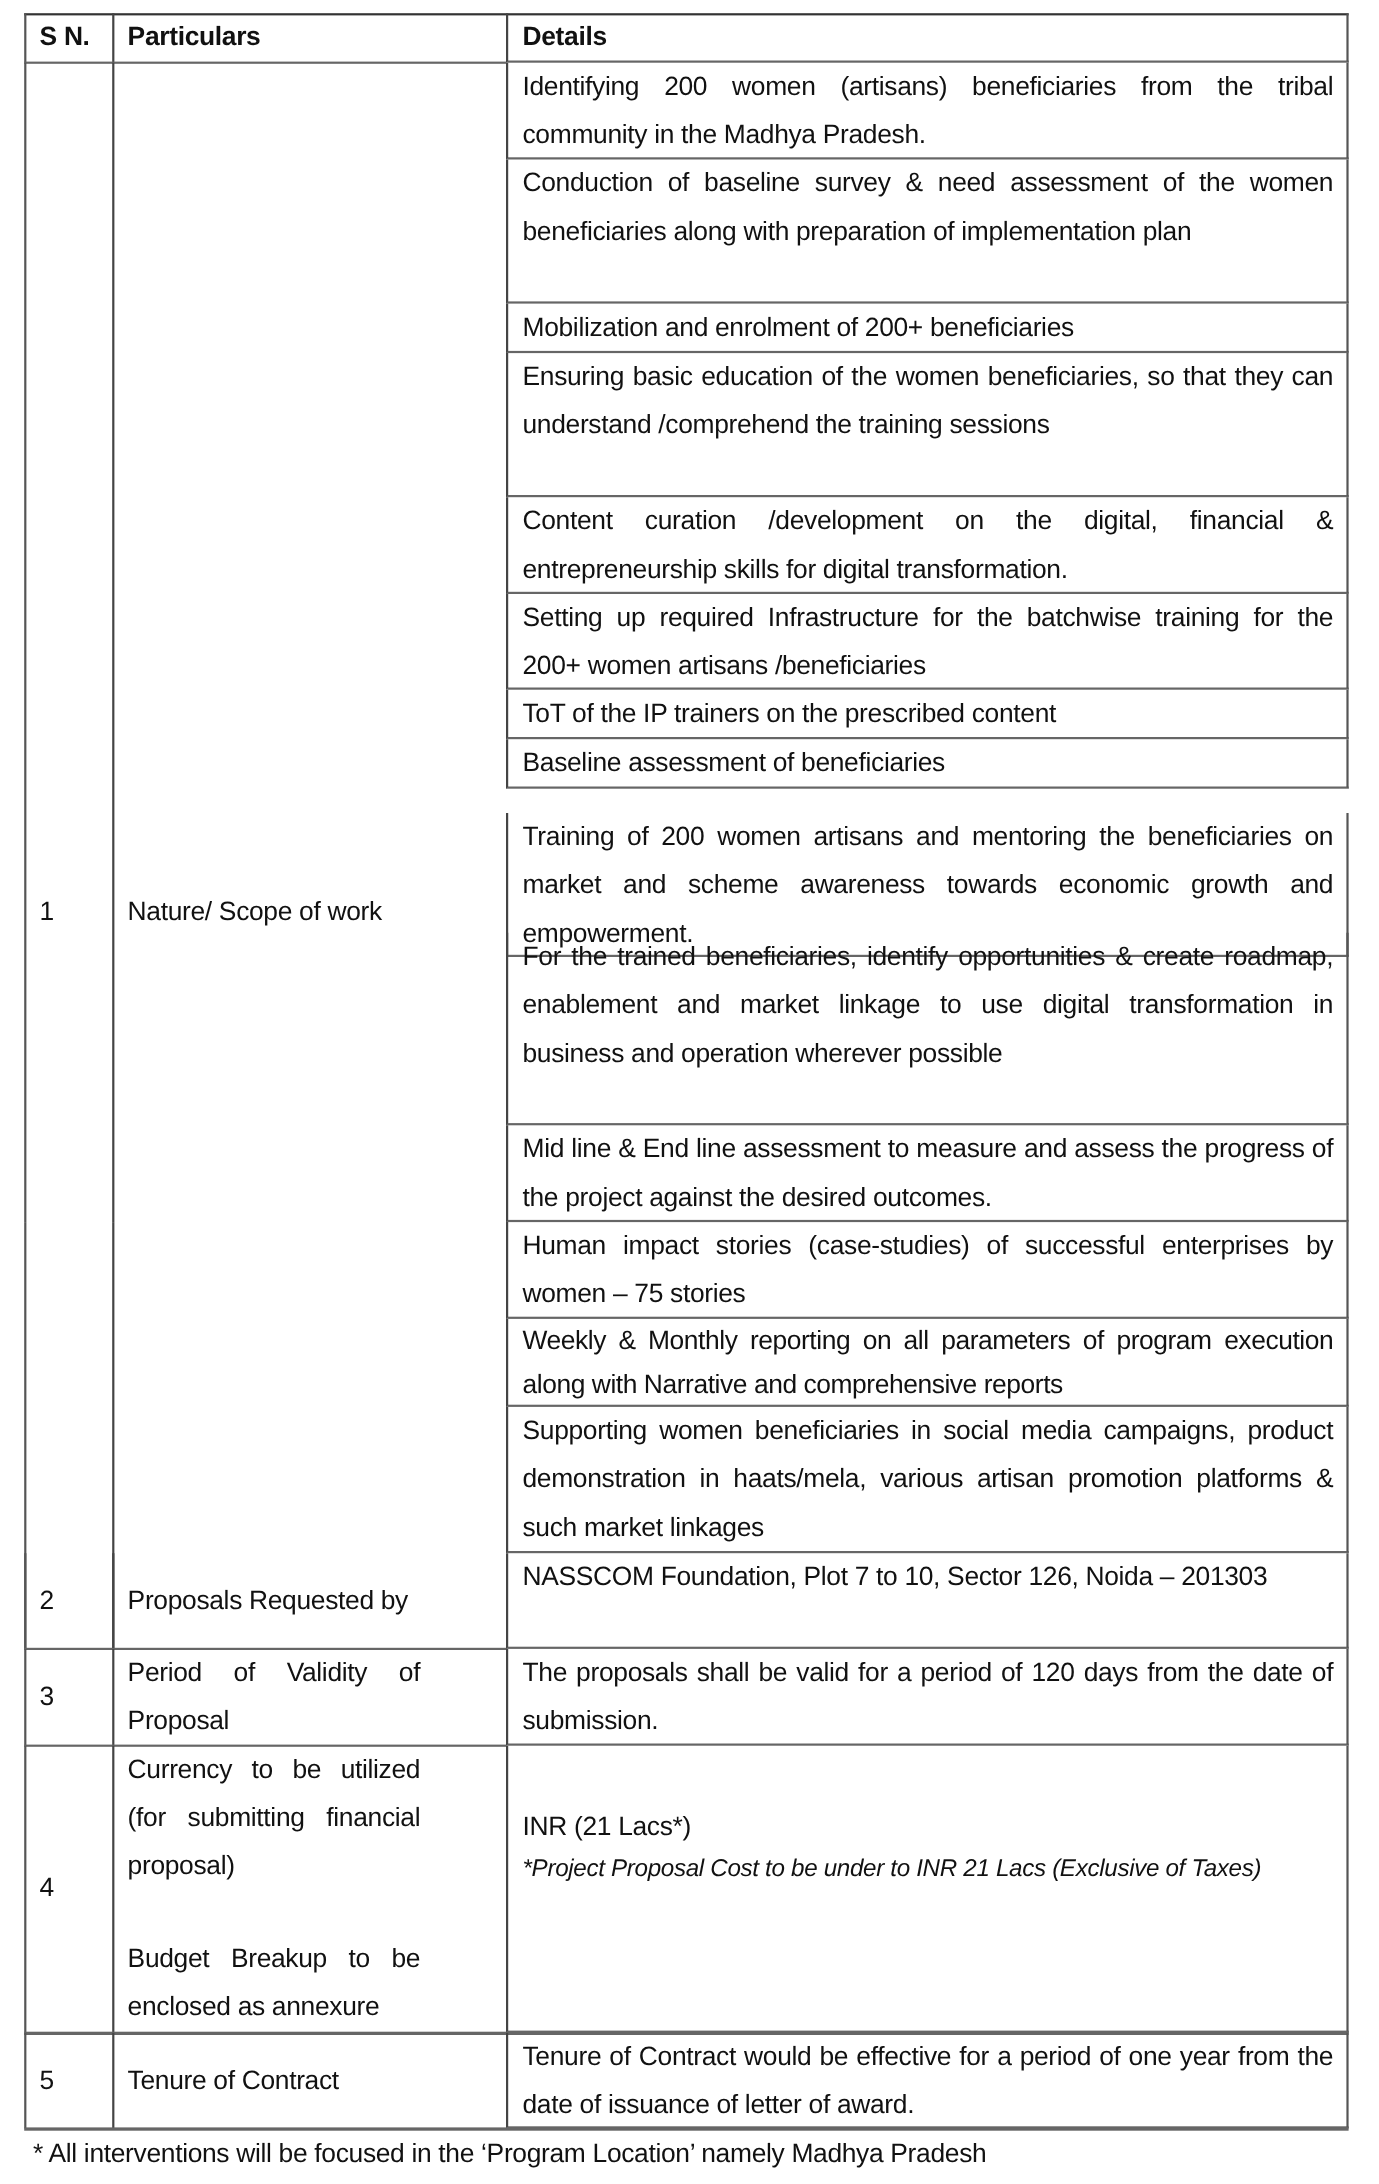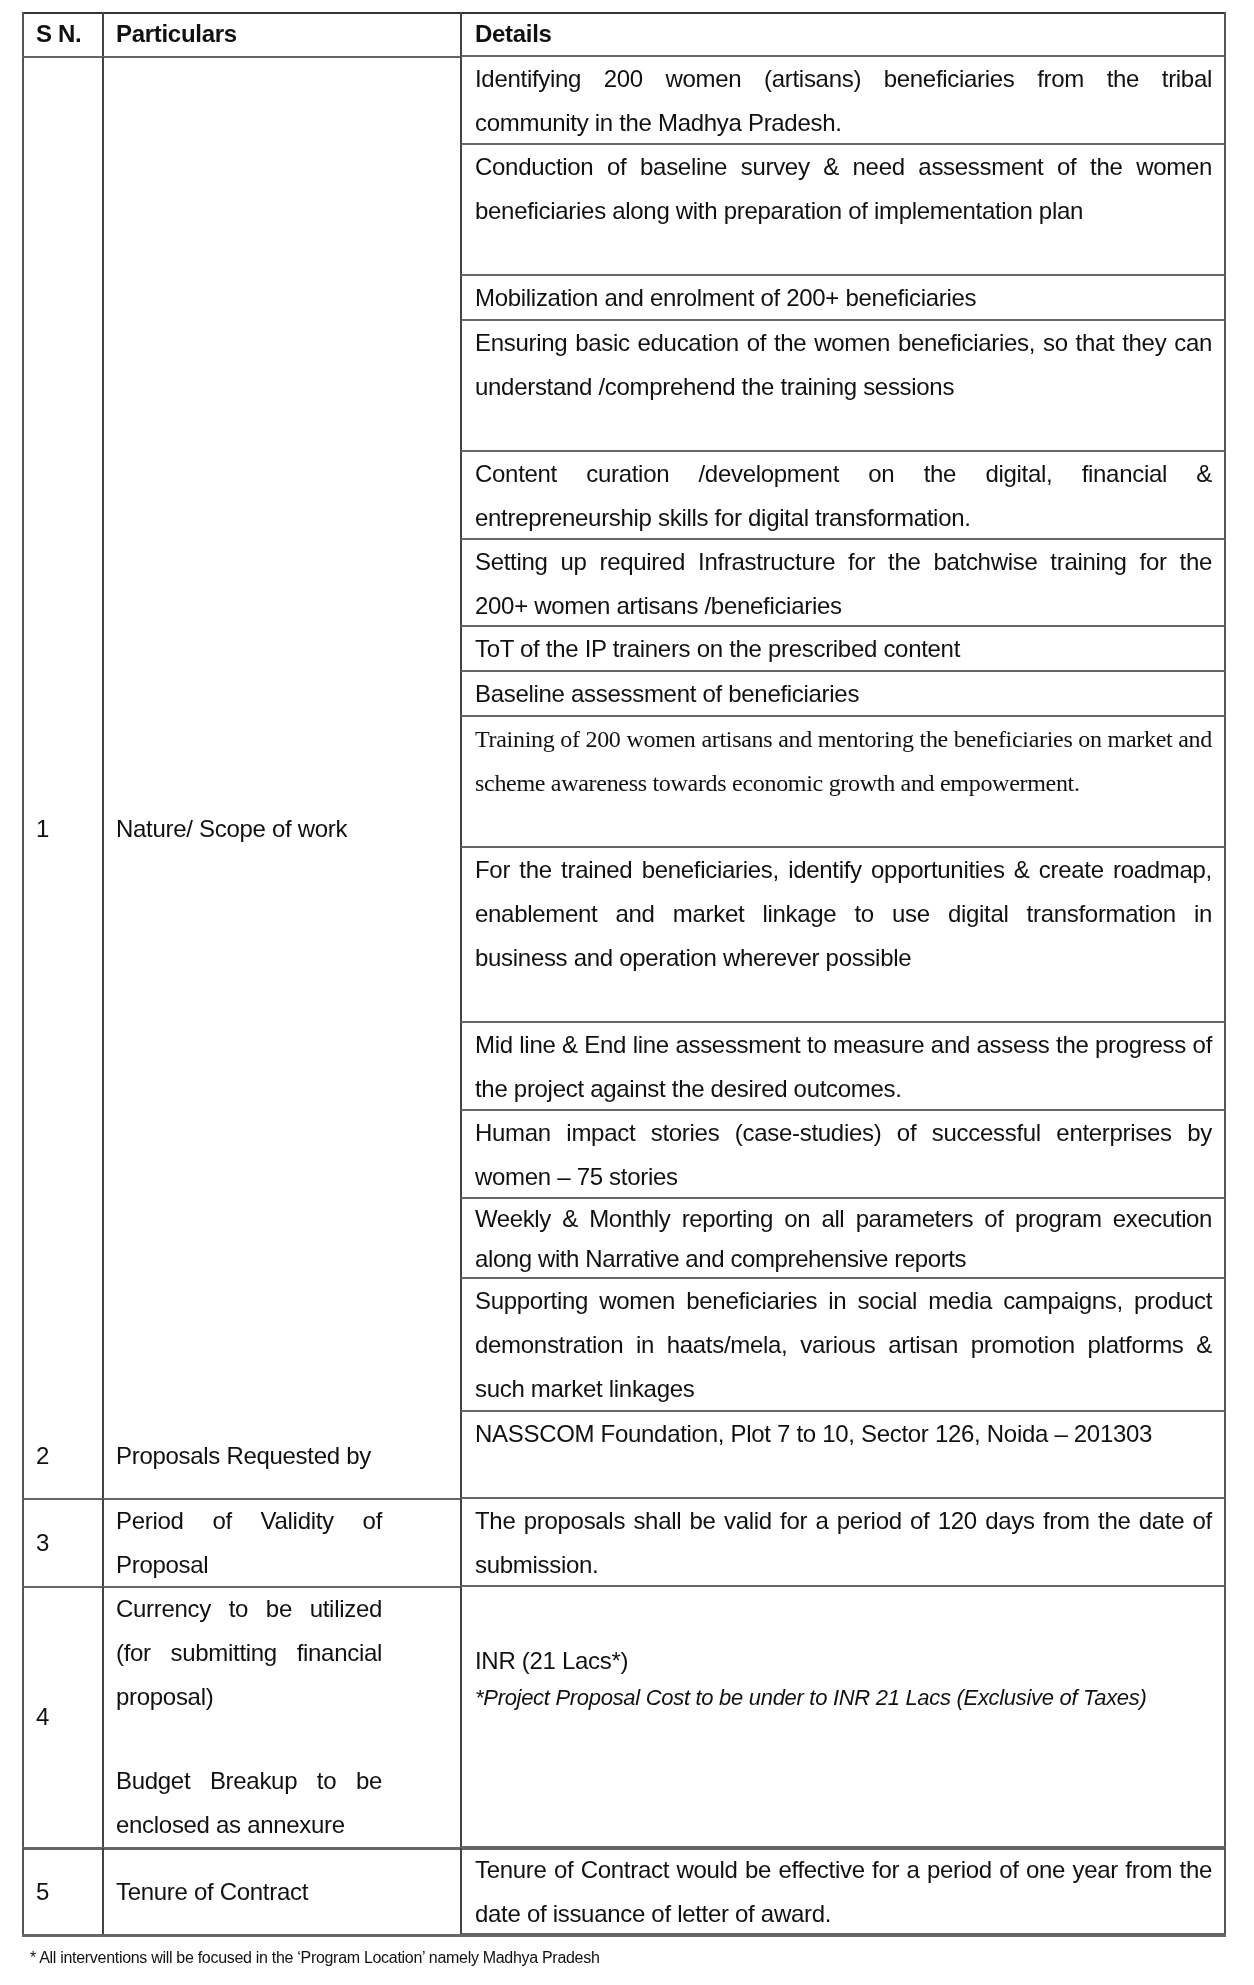--- a/index.html
+++ b/index.html
@@ -13,21 +13,21 @@
   .c3 { left: 438px; width: 766px; border-left: 2px solid #444; border-right: 2px solid #555; border-bottom: 2px solid #666; }
   .txt { position: absolute; left: 12px; right: 12px; font-size: 24px; line-height: 44px;
          text-align: justify; text-align-last: left; letter-spacing: -0.3px; }
   .c3 .txt { left: 13px; right: 12px; }
   .hdr { font-weight: bold; }
   .small { font-size: 24px; line-height: 40px; letter-spacing: -0.4px; }
   .ital { font-style: italic; }
   .hline { position: absolute; left: 0; width: 438px; height: 2px; background: #666; }
   .topline { position: absolute; left: 0; top: 0; width: 1204px; height: 2px; background: #333; }
   .botline { position: absolute; left: 0; width: 1204px; height: 3px; background: #666; }
-  .footnote { position: absolute; left: 30px; top: 1942px; font-size: 16px; line-height: 32px; letter-spacing: -0.3px; }
+  .footnote { position: absolute; left: 30px; top: 1942px; font-size: 24px; line-height: 32px; letter-spacing: -0.3px; }
 </style>
 </head>
 <body>
 
 <div class="tbl">
   <div class="topline"></div>
 
   <div class="row" style="top:0;height:45px;">
     <div class="cell c1">
       <div class="txt hdr" style="top:0;">S N.</div>
@@ -83,21 +83,21 @@
   <div class="row" style="top:615px;height:45px;padding-left:40px;">
     <div class="cell c3">
         <div class="txt" style="top:0;">ToT of the IP trainers on the prescribed content</div>
       </div>
   </div>
   <div class="row" style="top:660px;height:45px;">
     <div class="cell c3">
         <div class="txt" style="top:0;">Baseline assessment of beneficiaries</div>
       </div>
   </div>
-  <div class="row" style="top:705px;height:131px;font-family:Liberation Serif, serif;">
+  <div class="row" style="top:727px;height:131px;">
     <div class="cell c3">
         <div class="txt" style="top:0;">Training of 200 women artisans and mentoring the beneficiaries on market and scheme awareness towards economic growth and empowerment.</div>
       </div>
   </div>
   <div class="row" style="top:836px;height:175px;">
     <div class="cell c3">
         <div class="txt" style="top:0;">For the trained beneficiaries, identify opportunities &amp; create roadmap, enablement and market linkage to use digital transformation in business and operation wherever possible</div>
       </div>
   </div>
   <div class="row" style="top:1011px;height:88px;">

